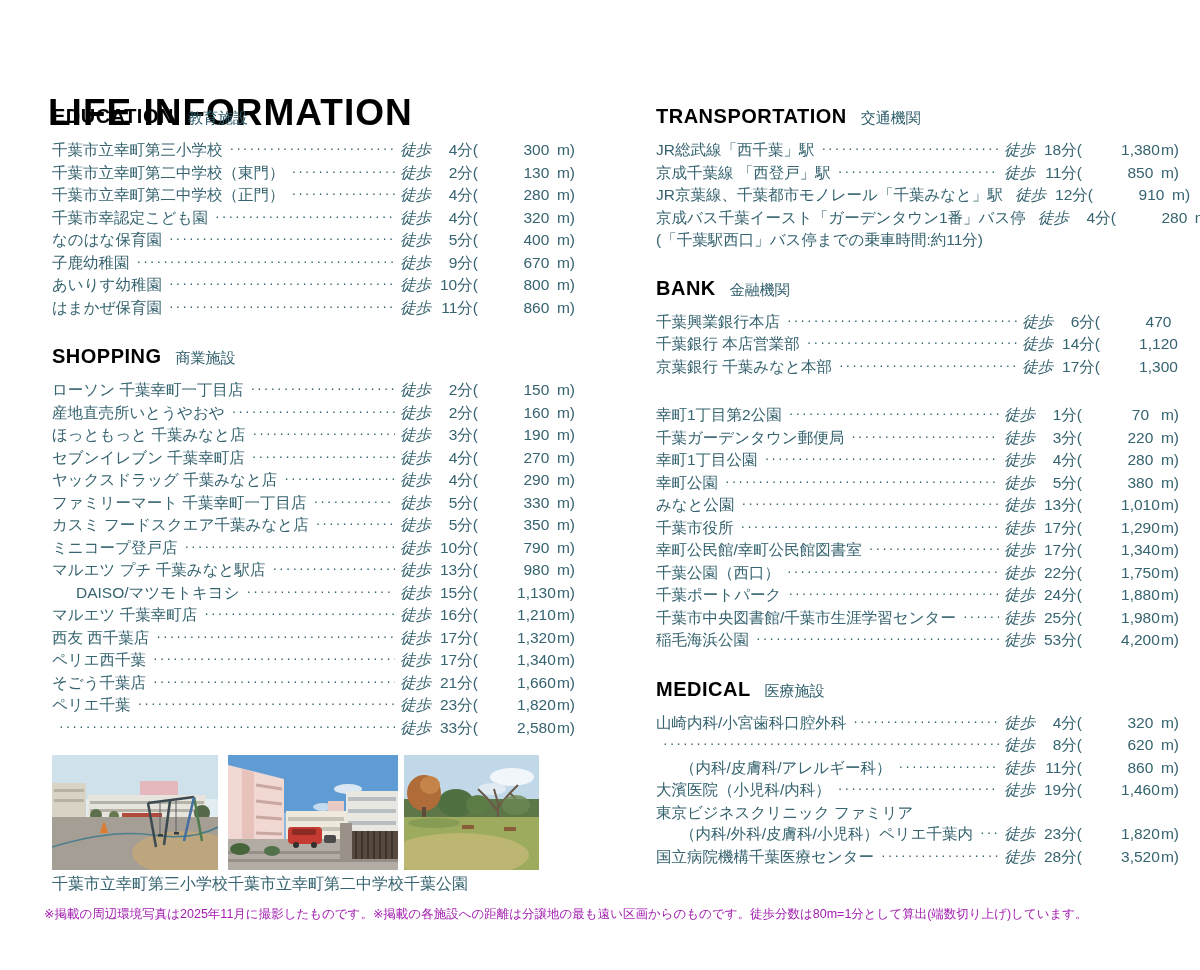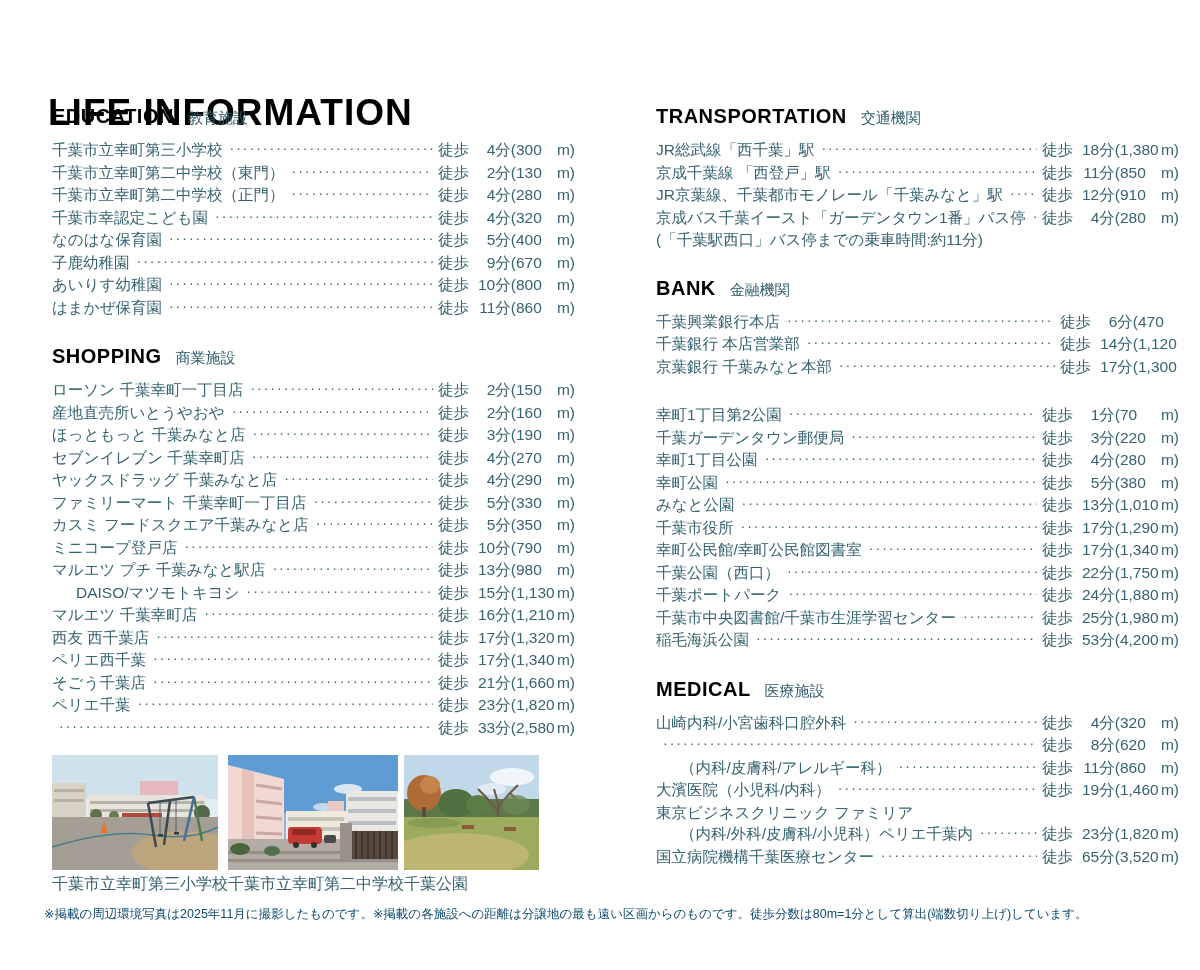--- a/index.html
+++ b/index.html
@@ -24,39 +24,39 @@
   .rows{display:block;}
   .row{display:flex;align-items:baseline;line-height:21.5px;font-size:15.5px;color:#35636f;}
   .row .name{white-space:nowrap;flex:0 0 auto;}
   .row.indent .name{padding-left:24px;}
   .row .leader{flex:1 1 auto;overflow:hidden;white-space:nowrap;margin:0 5px 0 7px;position:relative;top:-2px;}
   .row .leader::after{
     content:"·····································································································";
     letter-spacing:2px;font-size:14px;color:#35636f;
   }
   .row .val{display:flex;align-items:baseline;flex:0 0 auto;}
-  .row .walk{white-space:pre;}
+  .row .walk{white-space:pre;font-style:italic;}
   .row .t{min-width:22px;text-align:right;}
   .row .u{white-space:pre;}
-  .row .d{min-width:41px;text-align:left;}
+  .row .d{min-width:41px;text-align:center;margin-left:38px;}
   .row .s{white-space:pre;}
   .photo-strip{position:absolute;left:52px;top:755px;display:flex;}
   .photo{height:115px;overflow:hidden;flex:0 0 auto;background:#dfe7ea;}
   .photo svg{display:block;}
   .photo1{width:166px;margin-right:10px;}
   .photo2{width:170px;margin-right:6px;}
   .photo3{width:135px;}
   .caption-strip{position:absolute;left:52px;top:874px;display:flex;font-size:16px;color:#35636f;}
   .cap{flex:0 0 auto;white-space:nowrap;}
   .cap1{width:176px;}
   .cap2{width:176px;}
   .cap3{width:135px;}
   .footnote{
     position:absolute;left:44px;top:906px;width:1130px;
-    font-size:12.5px;color:#0c4a6e;white-space:nowrap;letter-spacing:0;
+    font-size:12.5px;color:#a21caf;white-space:nowrap;letter-spacing:0;
   }
 </style>
 </head>
 <body>
 
 <div class="page-title">LIFE INFORMATION</div>
 
 <div class="col col-left">
   <div class="section">
     <div class="sec-head">
@@ -622,21 +622,21 @@
             <span class="u">分(</span>
             <span class="d">1,820</span>
             <span class="s">m)</span>
           </span>
         </div>
         <div class="row">
           <span class="name">国立病院機構千葉医療センター</span>
           <span class="leader"></span>
           <span class="val">
             <span class="walk">徒歩 </span>
-            <span class="t">65</span>
+            <span class="t">28</span>
             <span class="u">分(</span>
             <span class="d">3,520</span>
             <span class="s">m)</span>
           </span>
         </div>
       </div>
   </div>
 </div>
 
 <div class="photo-strip">

